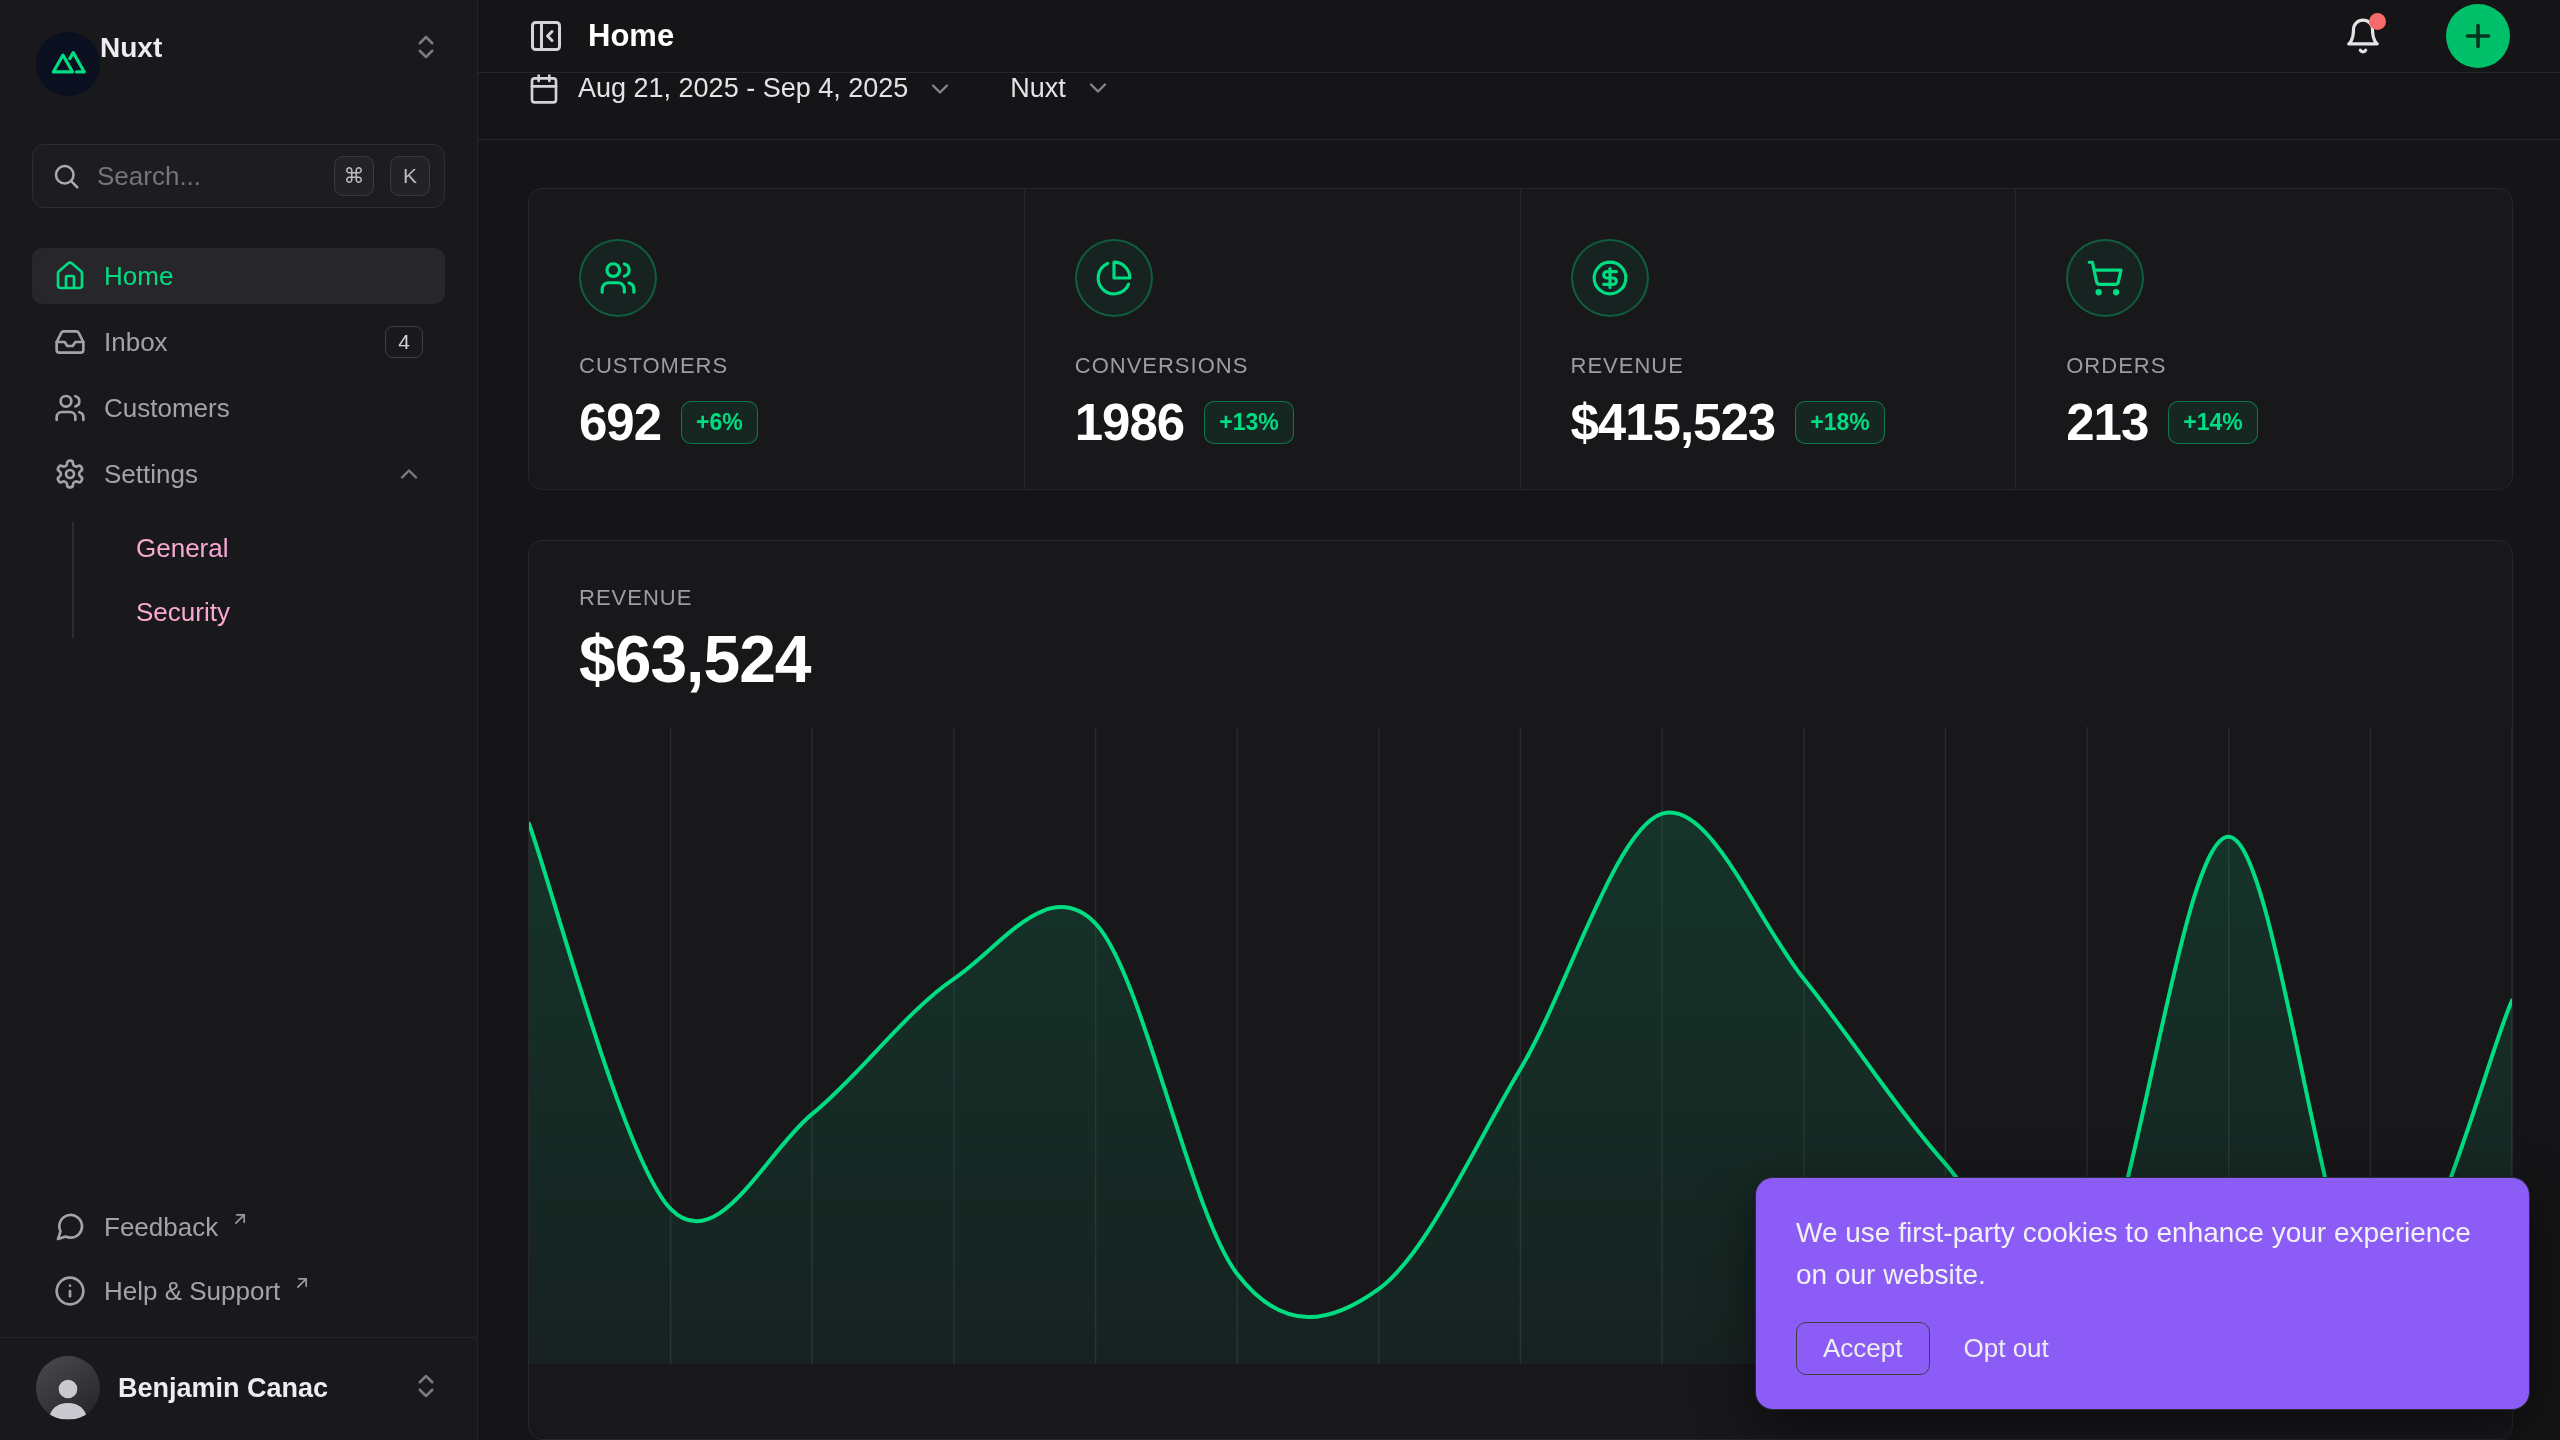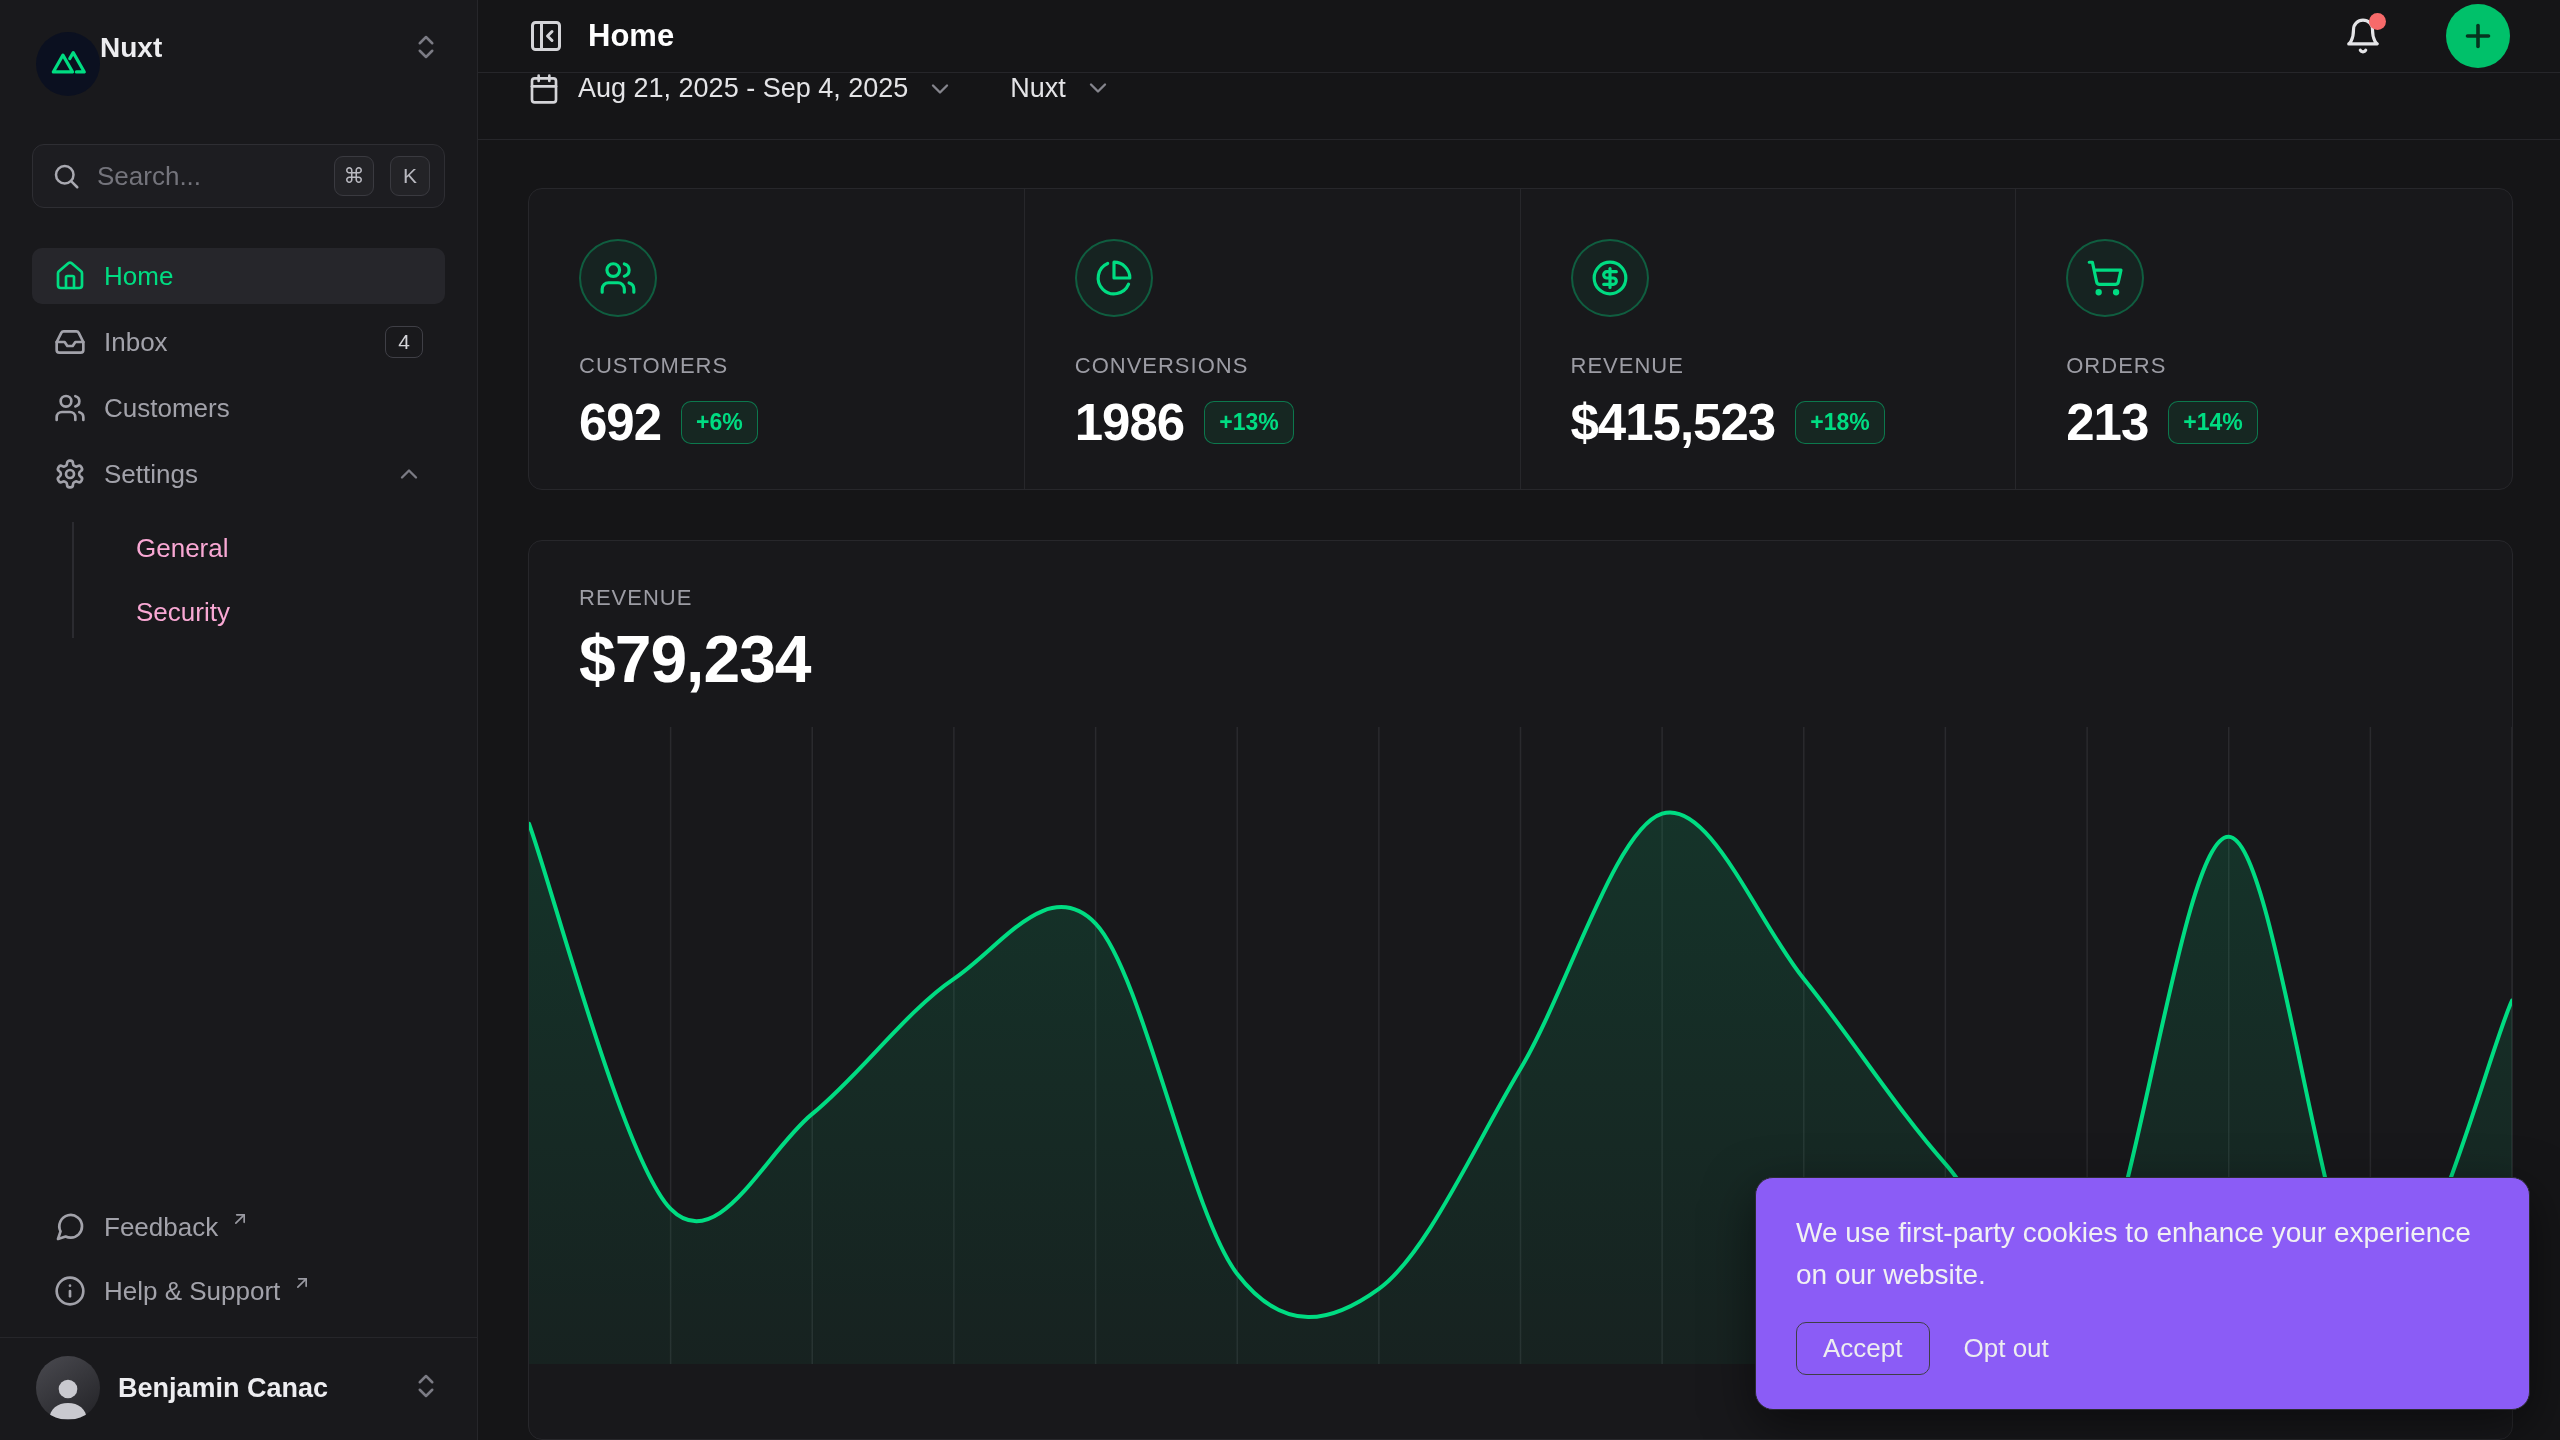--- a/index.html
+++ b/index.html
@@ -336,21 +336,21 @@
           <div class="stat-val-row">
             <span class="stat-val">213</span>
             <span class="pill">+14%</span>
           </div>
         </div>
       </div>
 
       <div class="revenue-card">
         <div class="rev-head">
           <div class="rev-lbl">REVENUE</div>
-          <div class="rev-total">$79,234</div>
+          <div class="rev-total">$63,524</div>
         </div>
         <div class="chart-wrap">
           <svg viewBox="0 0 1984 637" preserveAspectRatio="none">
               <defs>
                 <linearGradient id="areaGrad" x1="0" y1="0" x2="0" y2="1">
                   <stop offset="0" stop-color="rgba(0,220,130,0.14)"></stop>
                   <stop offset="1" stop-color="rgba(0,220,130,0.05)"></stop>
                 </linearGradient>
               </defs>
               <line x1="141.7" x2="141.7" y1="0" y2="637" stroke="#2a2a2e" stroke-width="1.5"></line>

